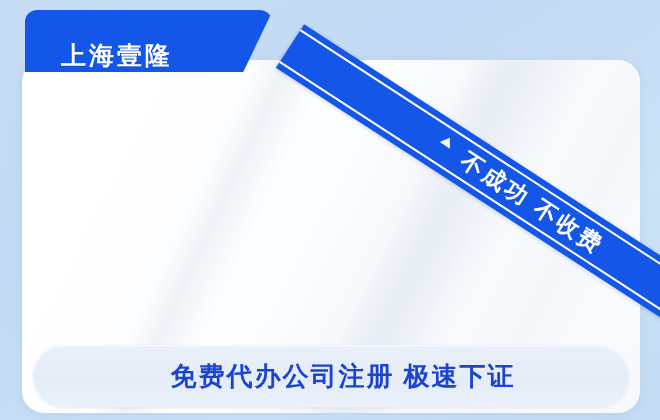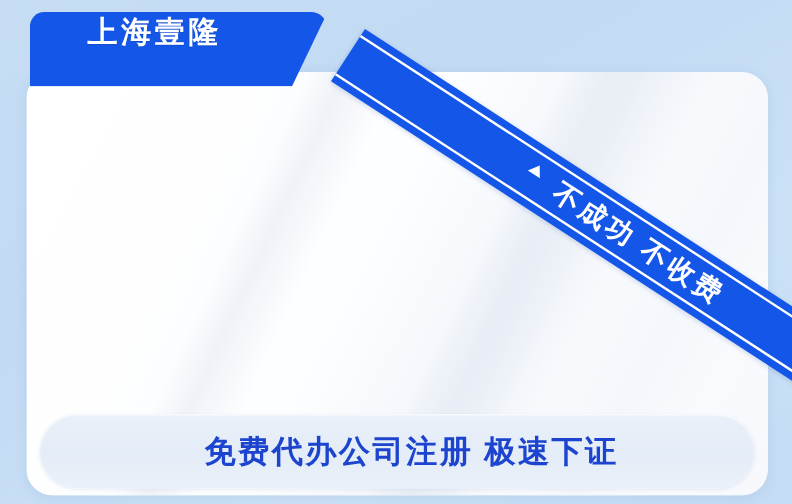--- a/index.html
+++ b/index.html
@@ -27,23 +27,23 @@
     position: absolute;
     left: 25px;
     top: 10px;
     width: 248px;
     height: 62px;
     background: #1456e8;
     border-radius: 12px 14px 0 0;
     -webkit-clip-path: polygon(0 0, 100% 0, 88% 100%, 0 100%);
     clip-path: polygon(0 0, 100% 0, 88% 100%, 0 100%);
     display: flex;
-    align-items: flex-start;
+    align-items: flex-end;
     box-sizing: border-box;
-    padding-left: 48px;
+    padding-left: 36px;
     z-index: 3;
   }
   .brand-tab-label {
     position: relative;
     z-index: 2;
     color: #ffffff;
     font-size: 25px;
     font-weight: bold;
     letter-spacing: 3px;
     white-space: nowrap;

